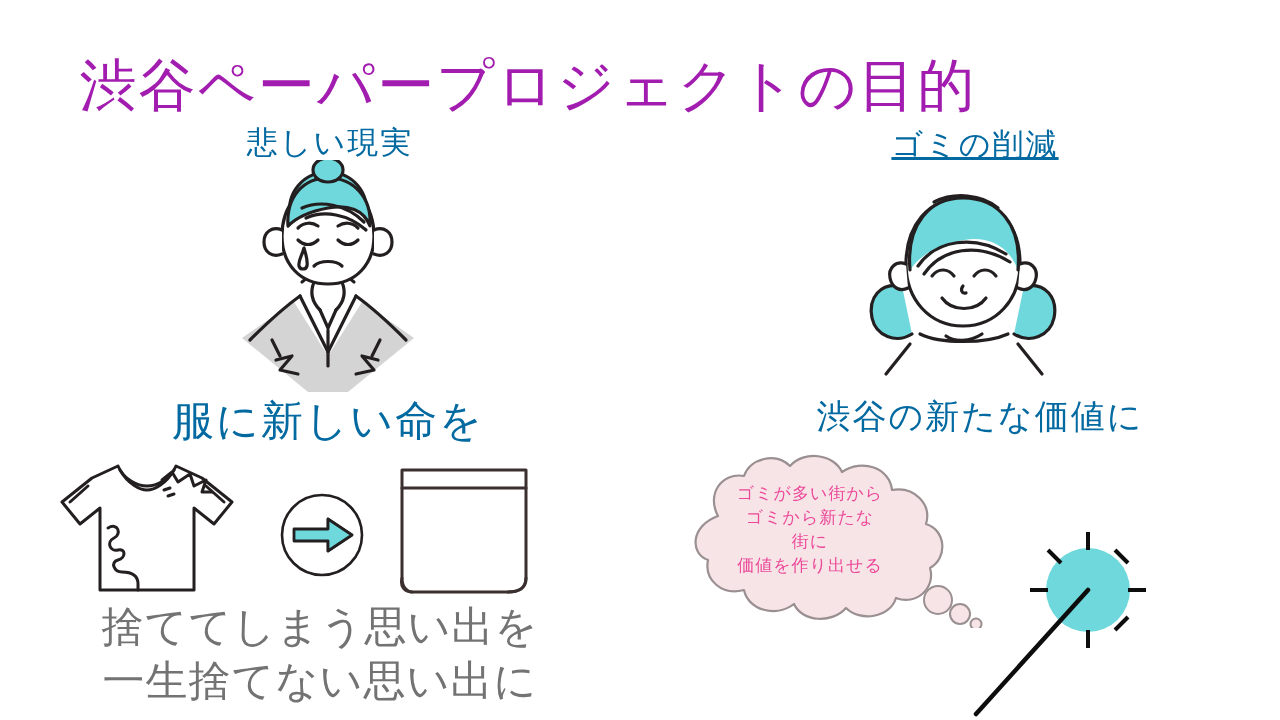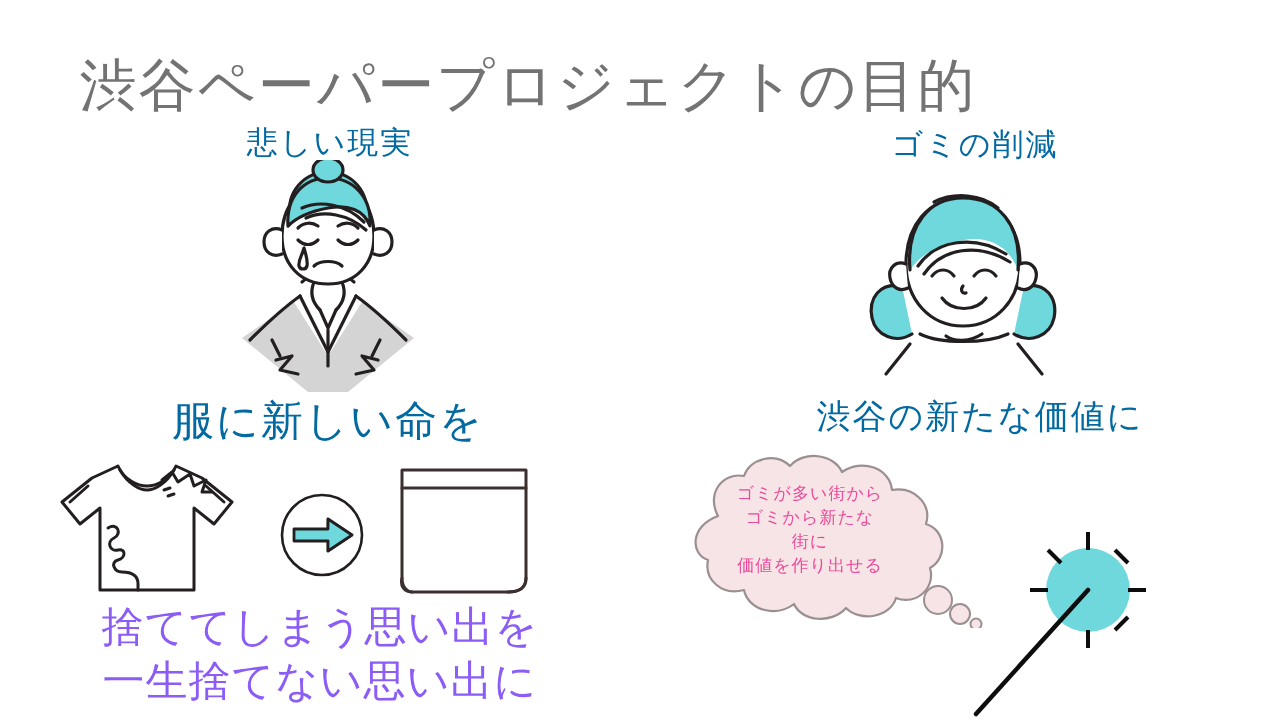--- a/index.html
+++ b/index.html
@@ -24,53 +24,53 @@
   #slide-title {
     position: absolute;
     left: 0;
     top: 16px;
     width: 1056px;
     text-align: center;
     font-size: 57px;
     line-height: 1.1;
     letter-spacing: 2px;
     font-weight: 400;
-    color: #737373;
+    color: #a21caf;
     white-space: nowrap;
   }
 
   
   .quad-heading {
     position: absolute;
     font-size: 31px;
     line-height: 1.2;
     letter-spacing: 2px;
     font-weight: 400;
     color: #0369a1;
     white-space: nowrap;
     text-align: center;
   }
   #heading-sad      { left: 145px;  top: 124px; width: 370px; }
-  #heading-waste    { left: 790px;  top: 126px; width: 370px; }
+  #heading-waste    { left: 790px;  top: 126px; width: 370px; text-decoration: underline; }
   #heading-clothes  { left: 128px;  top: 396px; width: 400px;
                       font-size: 42px; }
   #heading-value    { left: 770px;  top: 396px; width: 420px;
                       font-size: 34px; }
 
   
   #caption-memories {
     position: absolute;
     left: 60px;
     top: 600px;
     width: 520px;
     text-align: center;
     font-size: 42px;
     line-height: 1.28;
     letter-spacing: 1px;
-    color: #8b5cf6;
+    color: #737373;
   }
   #caption-memories .cap-line { display: block; white-space: nowrap; }
 
   
   .illus { position: absolute; }
   #illus-sad-person    { left: 228px; top: 160px;  width: 200px; height: 232px; }
   #illus-happy-person  { left: 858px; top: 178px;  width: 210px; height: 205px; }
   #illus-tshirt        { left: 52px;  top: 458px;  width: 190px; height: 140px; }
   #illus-arrow-circle  { left: 272px; top: 487px;  width: 100px; height: 96px; }
   #illus-paperbag      { left: 392px; top: 462px;  width: 144px; height: 136px; }

